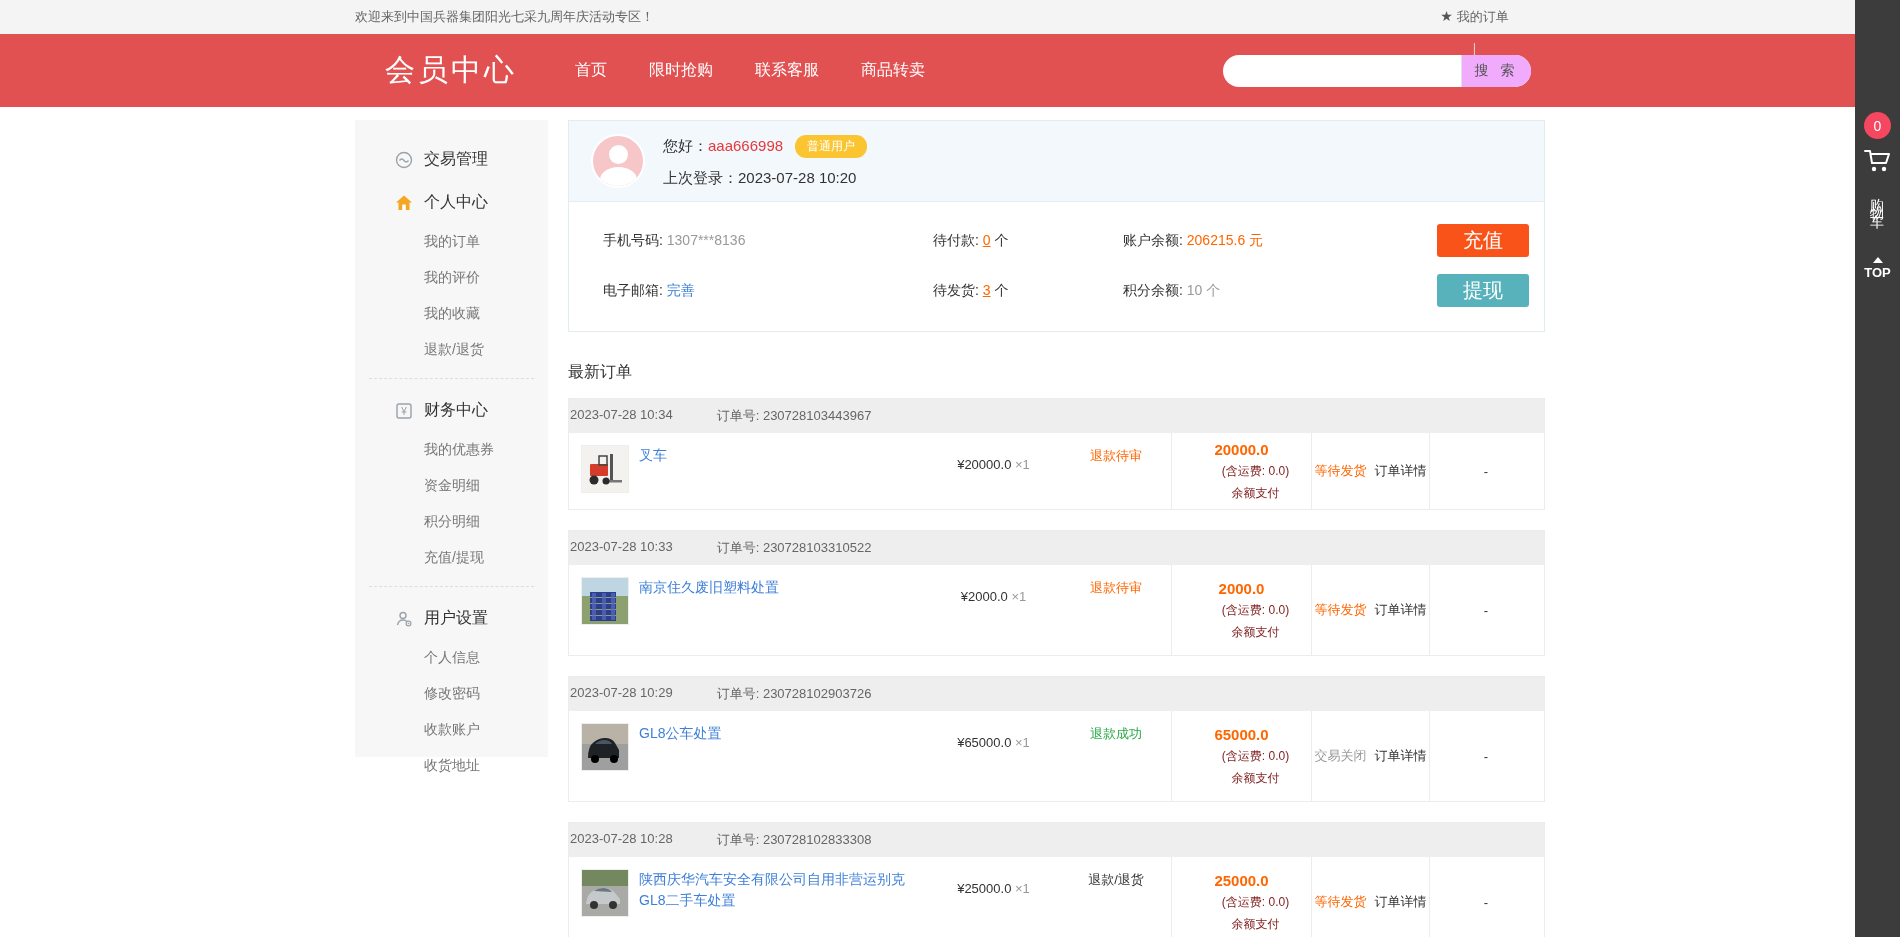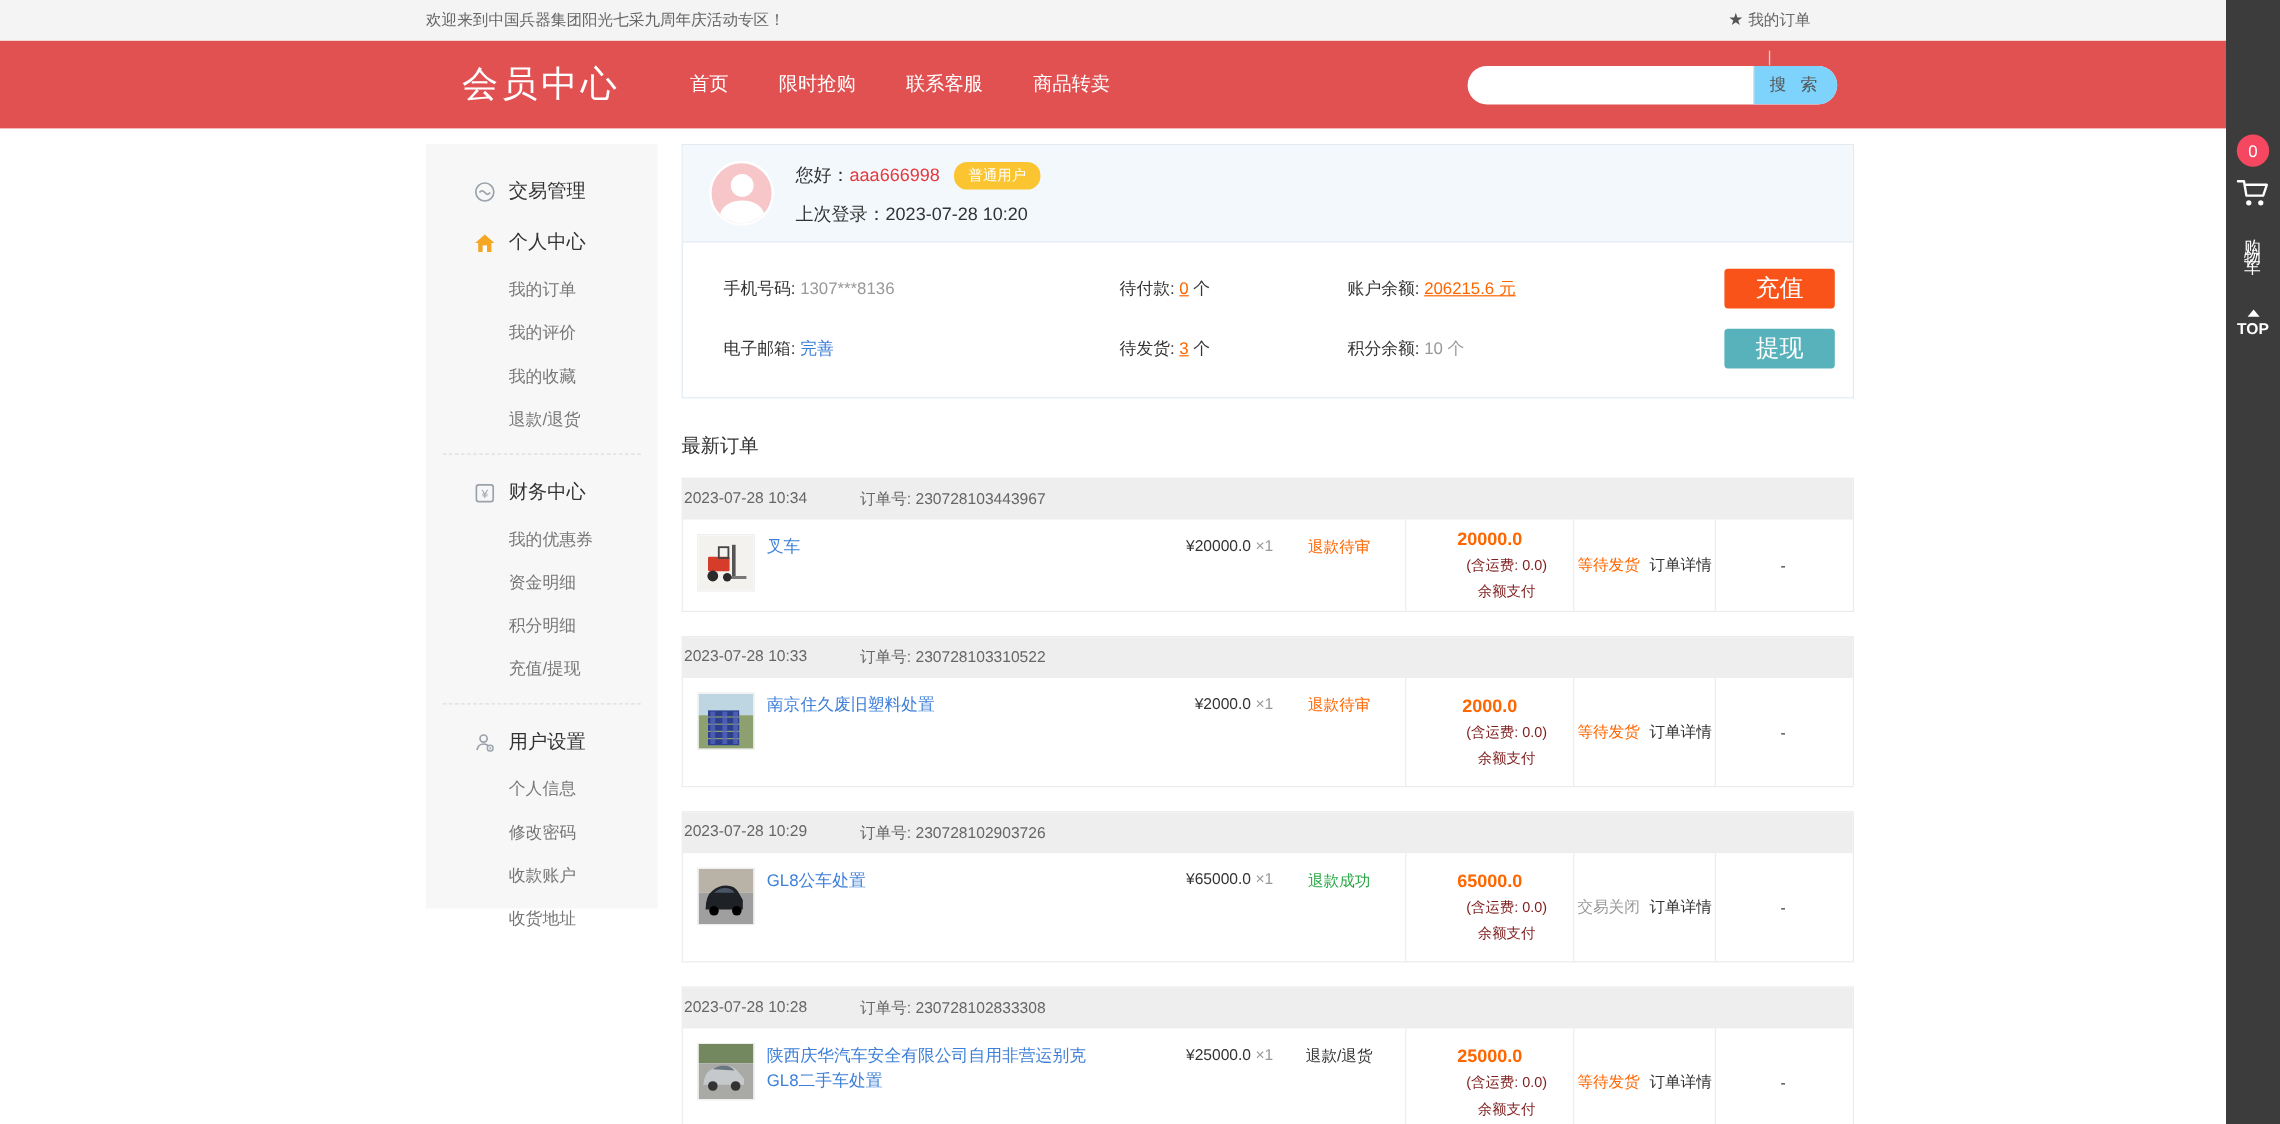--- a/index.html
+++ b/index.html
@@ -20,21 +20,21 @@
   
   .header { height:73px; background:#e15152; }
   .header-inner { width:1190px; margin:0 auto; height:100%; display:flex; align-items:center; }
   .site-title { color:#fff; font-size:30px; letter-spacing:3px; padding-left:30px; }
   .nav { display:flex; gap:42px; margin-left:58px; color:#fff; font-size:16px; }
   .nav span { cursor:pointer; }
   .searchbox { margin-left:auto; margin-right:14px; width:308px; height:32px;
     background:#fff; border-radius:16px; display:flex; overflow:hidden; }
   .searchbox input { flex:1; border:none; outline:none; padding:0 14px; font-size:14px;
     background:transparent; }
-  .search-btn { width:70px; background:#7dd3fc; border:none; border-left:1px solid #e3e3e3;
+  .search-btn { width:70px; background:#f0abfc; border:none; border-left:1px solid #e3e3e3;
     color:#555; font-size:14px; cursor:pointer; letter-spacing:4px; }
 
   
   .dock { position:absolute; right:0; top:0; width:45px; height:937px; background:#3c3c3c;
     display:flex; flex-direction:column; align-items:center; z-index:20; }
   .dock-badge { margin-top:112px; width:27px; height:27px; border-radius:50%;
     background:#f5475f; color:#fff; font-size:14px; display:flex; align-items:center;
     justify-content:center; }
   .dock-cart { margin-top:8px; cursor:pointer; }
   .dock-cart-label { margin-top:8px; color:#fff; font-size:14px;
@@ -72,40 +72,40 @@
   .greet-line2 { margin-top:11px; }
   .level-badge { background:#fbc531; color:#fff; font-size:12px; padding:3px 12px;
     border-radius:11px; }
 
   .stats { padding:22px 0 24px 34px; display:grid;
     grid-template-columns:330px 190px 310px 1fr; row-gap:17px; align-items:center;
     font-size:14px; color:#333; }
   .muted { color:#999; }
   .link-blue { color:#3d7fd8; cursor:pointer; }
   .num-orange { color:#ff6600; text-decoration:underline; cursor:pointer; }
-  .val-orange { color:#ff6600;text-decoration:underline; }
+  .val-orange { color:#ff6600; }
   .btn-cell { display:flex; justify-content:flex-end; padding-right:15px; }
   .btn { width:92px; height:33px; border:none; color:#fff; font-size:20px; border-radius:3px;
     cursor:pointer; font-family:inherit; }
   .btn-recharge { background:#fa5319; }
   .btn-withdraw { background:#58b2bb; }
 
   .section-title { margin:30px 0 15px; font-size:16px; color:#333; }
 
   
   .order-block { border:1px solid #ececec; margin-bottom:20px; background:#fff; }
   .order-head { background:#eeeeee; padding:8px 1px; font-size:13px; color:#666;
     display:flex; gap:44px; }
   .order-body { display:flex; min-height:90px; }
   .order-body.h76 { min-height:76px; }
   .c-product { width:357px; display:flex; padding:12px 0 12px 12px; gap:10px; }
   .thumb { width:48px; height:48px; border:1px solid #eee; flex:none; cursor:pointer;
     overflow:hidden; background:#fff; }
   .pname { font-size:14px; color:#3d7fd8; line-height:1.5; max-width:275px; cursor:pointer; }
-  .c-price { width:135px; padding-top:14px; text-align:right; font-size:13px; color:#333; }
+  .c-price { width:135px; padding-top:24px; text-align:center; font-size:13px; color:#333; }
   .c-price .qty { color:#999; }
   .c-refund { width:110px; padding-top:14px; text-align:center; font-size:13px; }
   .c-amount { width:140px; border-left:1px solid #ececec; display:flex; flex-direction:column;
     justify-content:center; align-items:center; gap:5px; }
   .amt { font-size:15px; font-weight:bold; color:#ff6600; }
   .amt-sub { font-size:12px; color:#7f1d1d;margin-left:28px; }
   .c-actions { width:118px; border-left:1px solid #ececec; display:flex; flex-direction:row;
     justify-content:center; align-items:center; gap:8px; font-size:13px; }
   .c-extra { width:113px; border-left:1px solid #ececec; display:flex; align-items:center;
     justify-content:center; font-size:13px; color:#333; }

